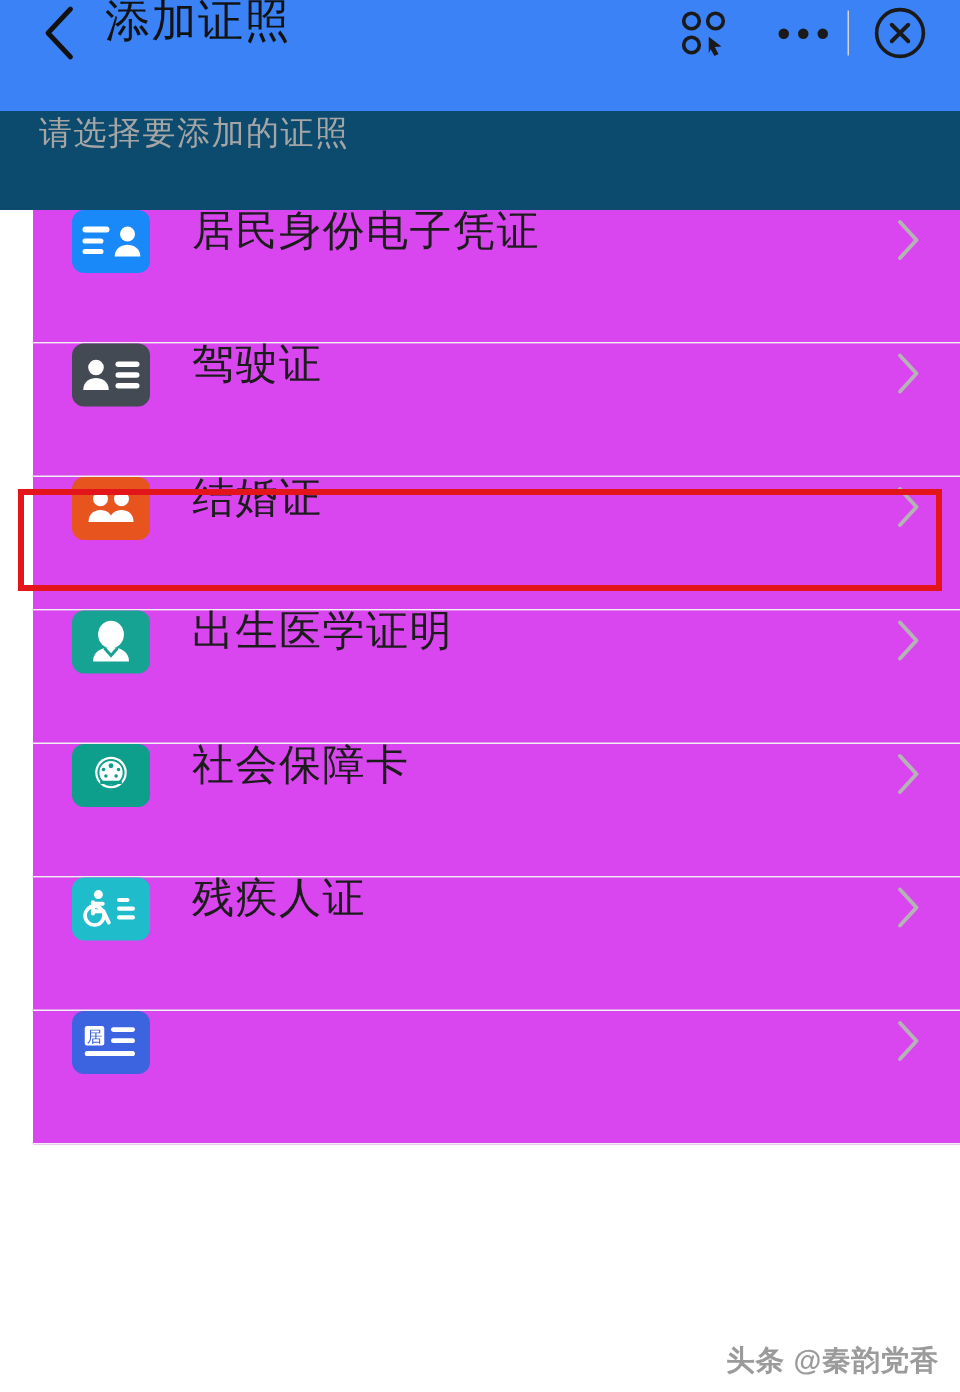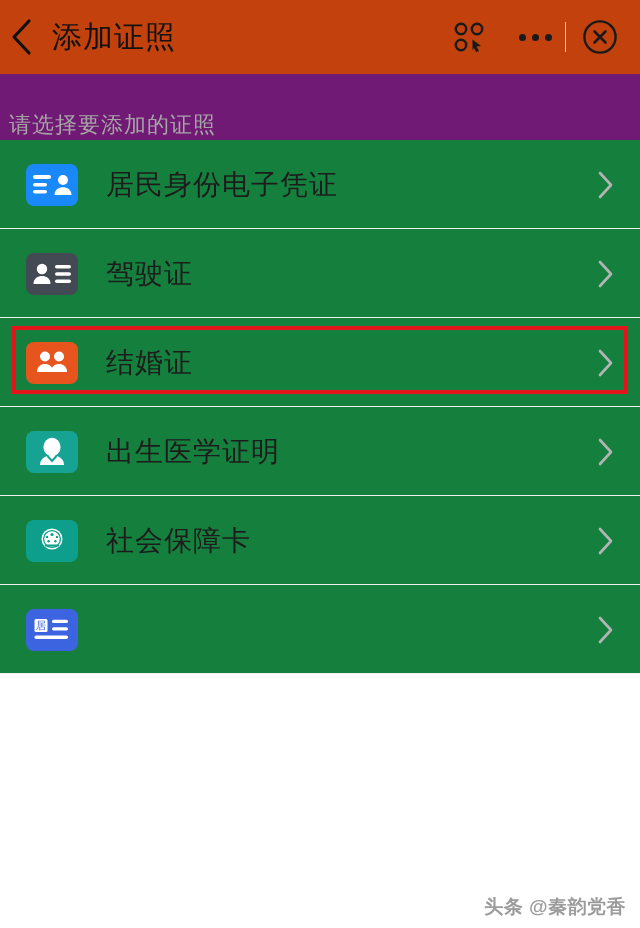--- a/index.html
+++ b/index.html
@@ -11,24 +11,24 @@
     height: 928px;
     background: #ffffff;
     font-family: "Liberation Sans", "DejaVu Sans", sans-serif;
     overflow: hidden;
     position: relative;
   }
 
   
   .header {
     height: 74px;
-    background: #c2410c;
-    display: flex;
-    align-items: center;
-    padding: 0 18px 0 4px;
+    background: #3b82f6;
+    display: flex;
+    align-items: flex-start;
+    padding: 0 18px 0 22px;
     box-sizing: border-box;
     position: relative;
   }
   .back-btn {
     width: 34px;
     height: 44px;
     display: flex;
     align-items: center;
     justify-content: center;
     flex: none;
@@ -81,44 +81,45 @@
     width: 44px;
     height: 44px;
     display: flex;
     align-items: center;
     justify-content: center;
   }
 
   
   .section-band {
     height: 66px;
-    background: #701a75;
-    display: flex;
-    align-items: flex-end;
-    padding-left: 9px;
+    background: #0c4a6e;
+    display: flex;
+    align-items: flex-start;
+    padding-left: 26px;
     box-sizing: border-box;
   }
   .section-band-text {
     font-size: 22px;
     color: #a5a5a5;
     letter-spacing: 1px;
   }
 
   
   .list {
     background: #ffffff;
   }
   .list-item {
     height: 89px;
     display: flex;
-    align-items: center;
+    align-items: flex-start;
     padding: 0 22px 0 26px;
     box-sizing: border-box;
     position: relative;
-    background: #15803d;
+    background: #d946ef;
+    margin-left: 22px;
   }
   .list-item::after {
     content: "";
     position: absolute;
     left: 0;
     right: 0;
     bottom: 0;
     height: 1px;
     background: #f0f0f0;
   }
@@ -304,20 +305,40 @@
     <span class="item-label">社会保障卡</span>
     <span class="item-chevron">
       <svg width="18" height="30" viewBox="0 0 18 30" aria-hidden="true">
         <path d="M3 3 L14 15 L3 27" fill="none" stroke="#b4b4b4" stroke-width="2.6" stroke-linecap="round" stroke-linejoin="round"></path>
       </svg>
     </span>
   </div>
 
 
 
+  <div class="list-item">
+    <span class="item-icon" style="background:#1fbccb;">
+      <svg width="52" height="42" viewBox="0 0 52 42" aria-hidden="true">
+        <circle cx="17.6" cy="11.4" r="3" fill="#ffffff"></circle>
+        <path d="M14 16.5 L14 24" fill="none" stroke="#ffffff" stroke-width="2.8" stroke-linecap="round"></path>
+        <path d="M14 17.5 L20.5 17.5" fill="none" stroke="#ffffff" stroke-width="2.6" stroke-linecap="round"></path>
+        <path d="M14.5 22.5 L21 22.5 L24.5 30" fill="none" stroke="#ffffff" stroke-width="2.6" stroke-linecap="round" stroke-linejoin="round"></path>
+        <circle cx="15" cy="25.4" r="6.3" fill="none" stroke="#ffffff" stroke-width="2.4"></circle>
+        <rect x="30" y="13.6" width="8.4" height="2.8" rx="1.4" fill="#ffffff"></rect>
+        <rect x="30" y="19.4" width="12" height="2.8" rx="1.4" fill="#ffffff"></rect>
+        <rect x="30" y="25.2" width="12" height="2.8" rx="1.4" fill="#ffffff"></rect>
+      </svg>
+    </span>
+    <span class="item-label">残疾人证</span>
+    <span class="item-chevron">
+      <svg width="18" height="30" viewBox="0 0 18 30" aria-hidden="true">
+        <path d="M3 3 L14 15 L3 27" fill="none" stroke="#b4b4b4" stroke-width="2.6" stroke-linecap="round" stroke-linejoin="round"></path>
+      </svg>
+    </span>
+  </div>
 
   <div class="list-item">
     <span class="item-icon" style="background:#3c63e0;">
       <svg width="52" height="42" viewBox="0 0 52 42" aria-hidden="true">
         <rect x="8.5" y="10" width="13" height="13" rx="1.5" fill="#ffffff"></rect>
         <text x="15" y="20.4" font-family="DejaVu Sans, sans-serif" font-size="10.5" fill="#3c63e0" text-anchor="middle">居</text>
         <rect x="26" y="10.8" width="16" height="3.2" rx="1.6" fill="#ffffff"></rect>
         <rect x="26" y="18.2" width="16" height="3.2" rx="1.6" fill="#ffffff"></rect>
         <rect x="8.5" y="26.6" width="33.5" height="3.4" rx="1.7" fill="#ffffff"></rect>
       </svg>

